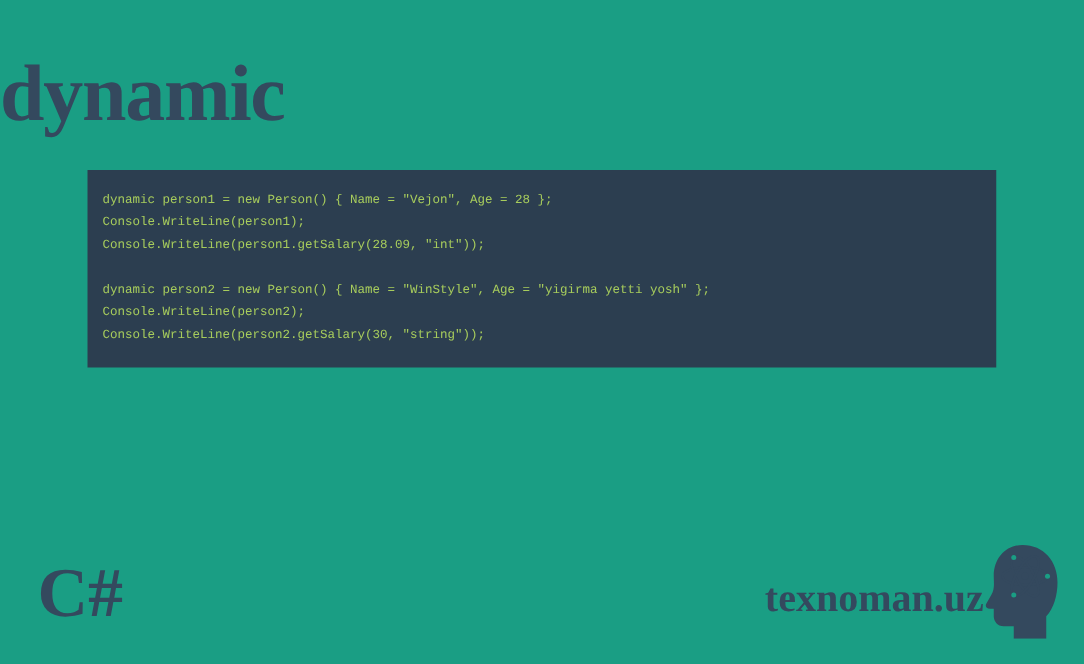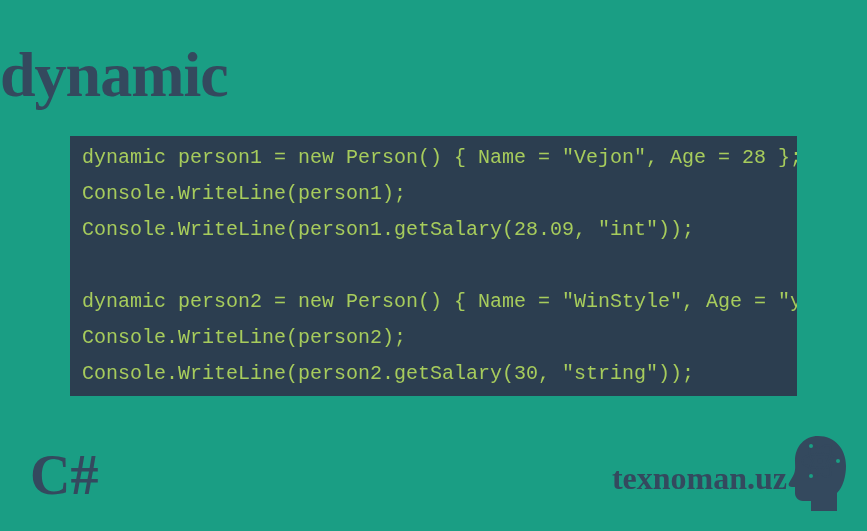--- a/index.html
+++ b/index.html
@@ -20,23 +20,23 @@
       font-size: 64px;
       font-weight: bold;
       margin-top: 38px;
       letter-spacing: -1px;
     }
     .code-block {
       background-color: #2c3e50;
       margin-left: 70px;
       margin-right: 70px;
       margin-top: 24px;
-      padding: 4px 12px;
+      padding: 16px 12px;
       font-family: 'Courier New', Courier, monospace;
-      font-size: 20px;
+      font-size: 10px;
       line-height: 1.8;
       white-space: pre;
       overflow: hidden;
     }
     
     .code-line {
       color: #a7cc5c;
     }
     
     .footer {

